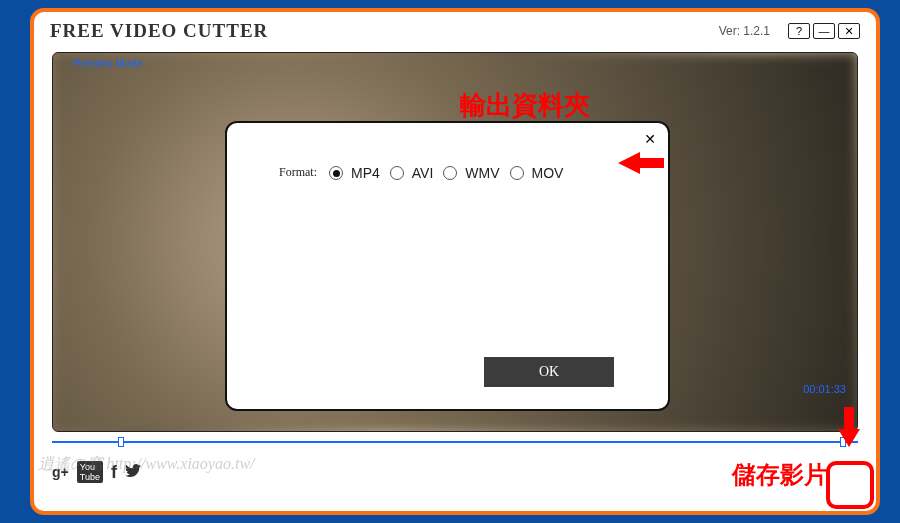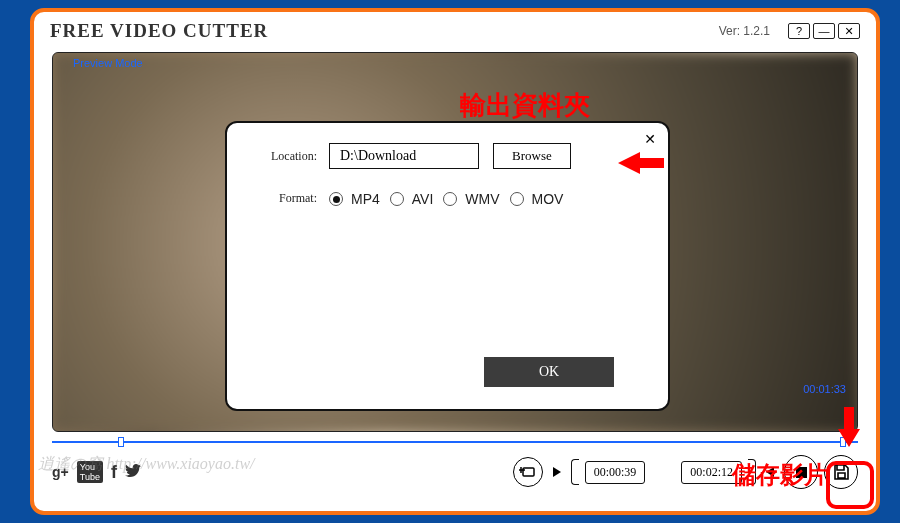--- a/index.html
+++ b/index.html
@@ -76,25 +76,20 @@
       </div>
     </div>
   </div>
 
   <div class="video-area">
     <div class="video-blur"></div>
     <div class="preview-mode">Preview Mode</div>
 
     <div class="dialog">
       <span class="dlg-close">✕</span>
-      <div class="row">
-        <div class="row-label">Location:</div>
-        <div class="loc-input">D:\Download</div>
-        <button class="browse-btn">Browse</button>
-      </div>
       <div class="format-block">
         <div class="row-label">Format:</div>
         <div class="formats">
           <div class="radio-row">
               <span class="radio selected"></span>
               <span>MP4</span>
             </div>
           <div class="radio-row">
               <span class="radio"></span>
               <span>AVI</span>
@@ -123,44 +118,20 @@
 
   <div class="controlbar">
     <div class="social">
       <span style="font-family:Arial;font-weight:bold;">g+</span>
       <span style="background:#333;color:#fff;padding:1px 3px;font-size:9px;border-radius:2px;">You<br>Tube</span>
       <span style="font-family:Arial;font-weight:bold;font-size:18px;">f</span>
       <span><svg width="16" height="14" viewBox="0 0 16 14">
             <path fill="#333" d="M16 1.7c-.6.3-1.2.4-1.9.5.7-.4 1.2-1.1 1.4-1.8-.6.4-1.3.7-2.1.8C12.8.5 12 .1 11 .1c-1.8 0-3.3 1.5-3.3 3.3 0 .3 0 .5.1.8C5.1 4 2.7 2.7 1.1.7c-.3.5-.4 1.1-.4 1.7 0 1.1.6 2.1 1.5 2.7-.5 0-1.1-.2-1.5-.4v0c0 1.6 1.1 2.9 2.6 3.2-.3.1-.6.1-.9.1-.2 0-.4 0-.6-.1.4 1.3 1.6 2.3 3.1 2.3-1.1.9-2.5 1.4-4.1 1.4-.3 0-.5 0-.8 0 1.5.9 3.2 1.5 5 1.5 6 0 9.3-5 9.3-9.3v-.4c.6-.5 1.2-1 1.7-1.7z"></path>
           </svg></span>
     </div>
-    <div class="controls-right">
-      <div class="circ-btn">
-        <svg width="18" height="18" viewBox="0 0 18 18">
-            <rect x="4" y="5" width="11" height="8" fill="none" stroke="#000" stroke-width="1.5" rx="1"></rect>
-            <line x1="2" y1="4" x2="2" y2="10" stroke="#000" stroke-width="1.5"></line>
-            <line x1="-1" y1="7" x2="5" y2="7" stroke="#000" stroke-width="1.5" transform="translate(1,0)"></line>
-          </svg>
-      </div>
-      <div class="play-tri"></div>
-      <div class="bracket-open"></div>
-      <div class="timebox">00:00:39</div>
-      <div style="width:24px"></div>
-      <div class="timebox">00:02:12</div>
-      <div class="bracket-close"></div>
-      <div class="play-tri rev"></div>
-      <div class="circ-btn big">
-          <div class="stop-sq"></div>
-        </div>
-      <div class="circ-btn big">
-        <svg width="18" height="18" viewBox="0 0 18 18">
-            <path d="M3 2h10l3 3v11H3V2z M5 2v5h7V2 M6 10h7v5H6z" fill="none" stroke="#000" stroke-width="1.6"></path>
-          </svg>
-      </div>
-    </div>
   </div>
 </div>
 
 <div class="watermark">逍遙の窩  http://www.xiaoyao.tw/</div>
 
 <div class="annotation anno1">輸出資料夾</div>
 <svg class="arrow1" width="46" height="26">
     <polygon points="0,13 22,2 22,8 46,8 46,18 22,18 22,24" fill="#ff0000"></polygon>
   </svg>
 

